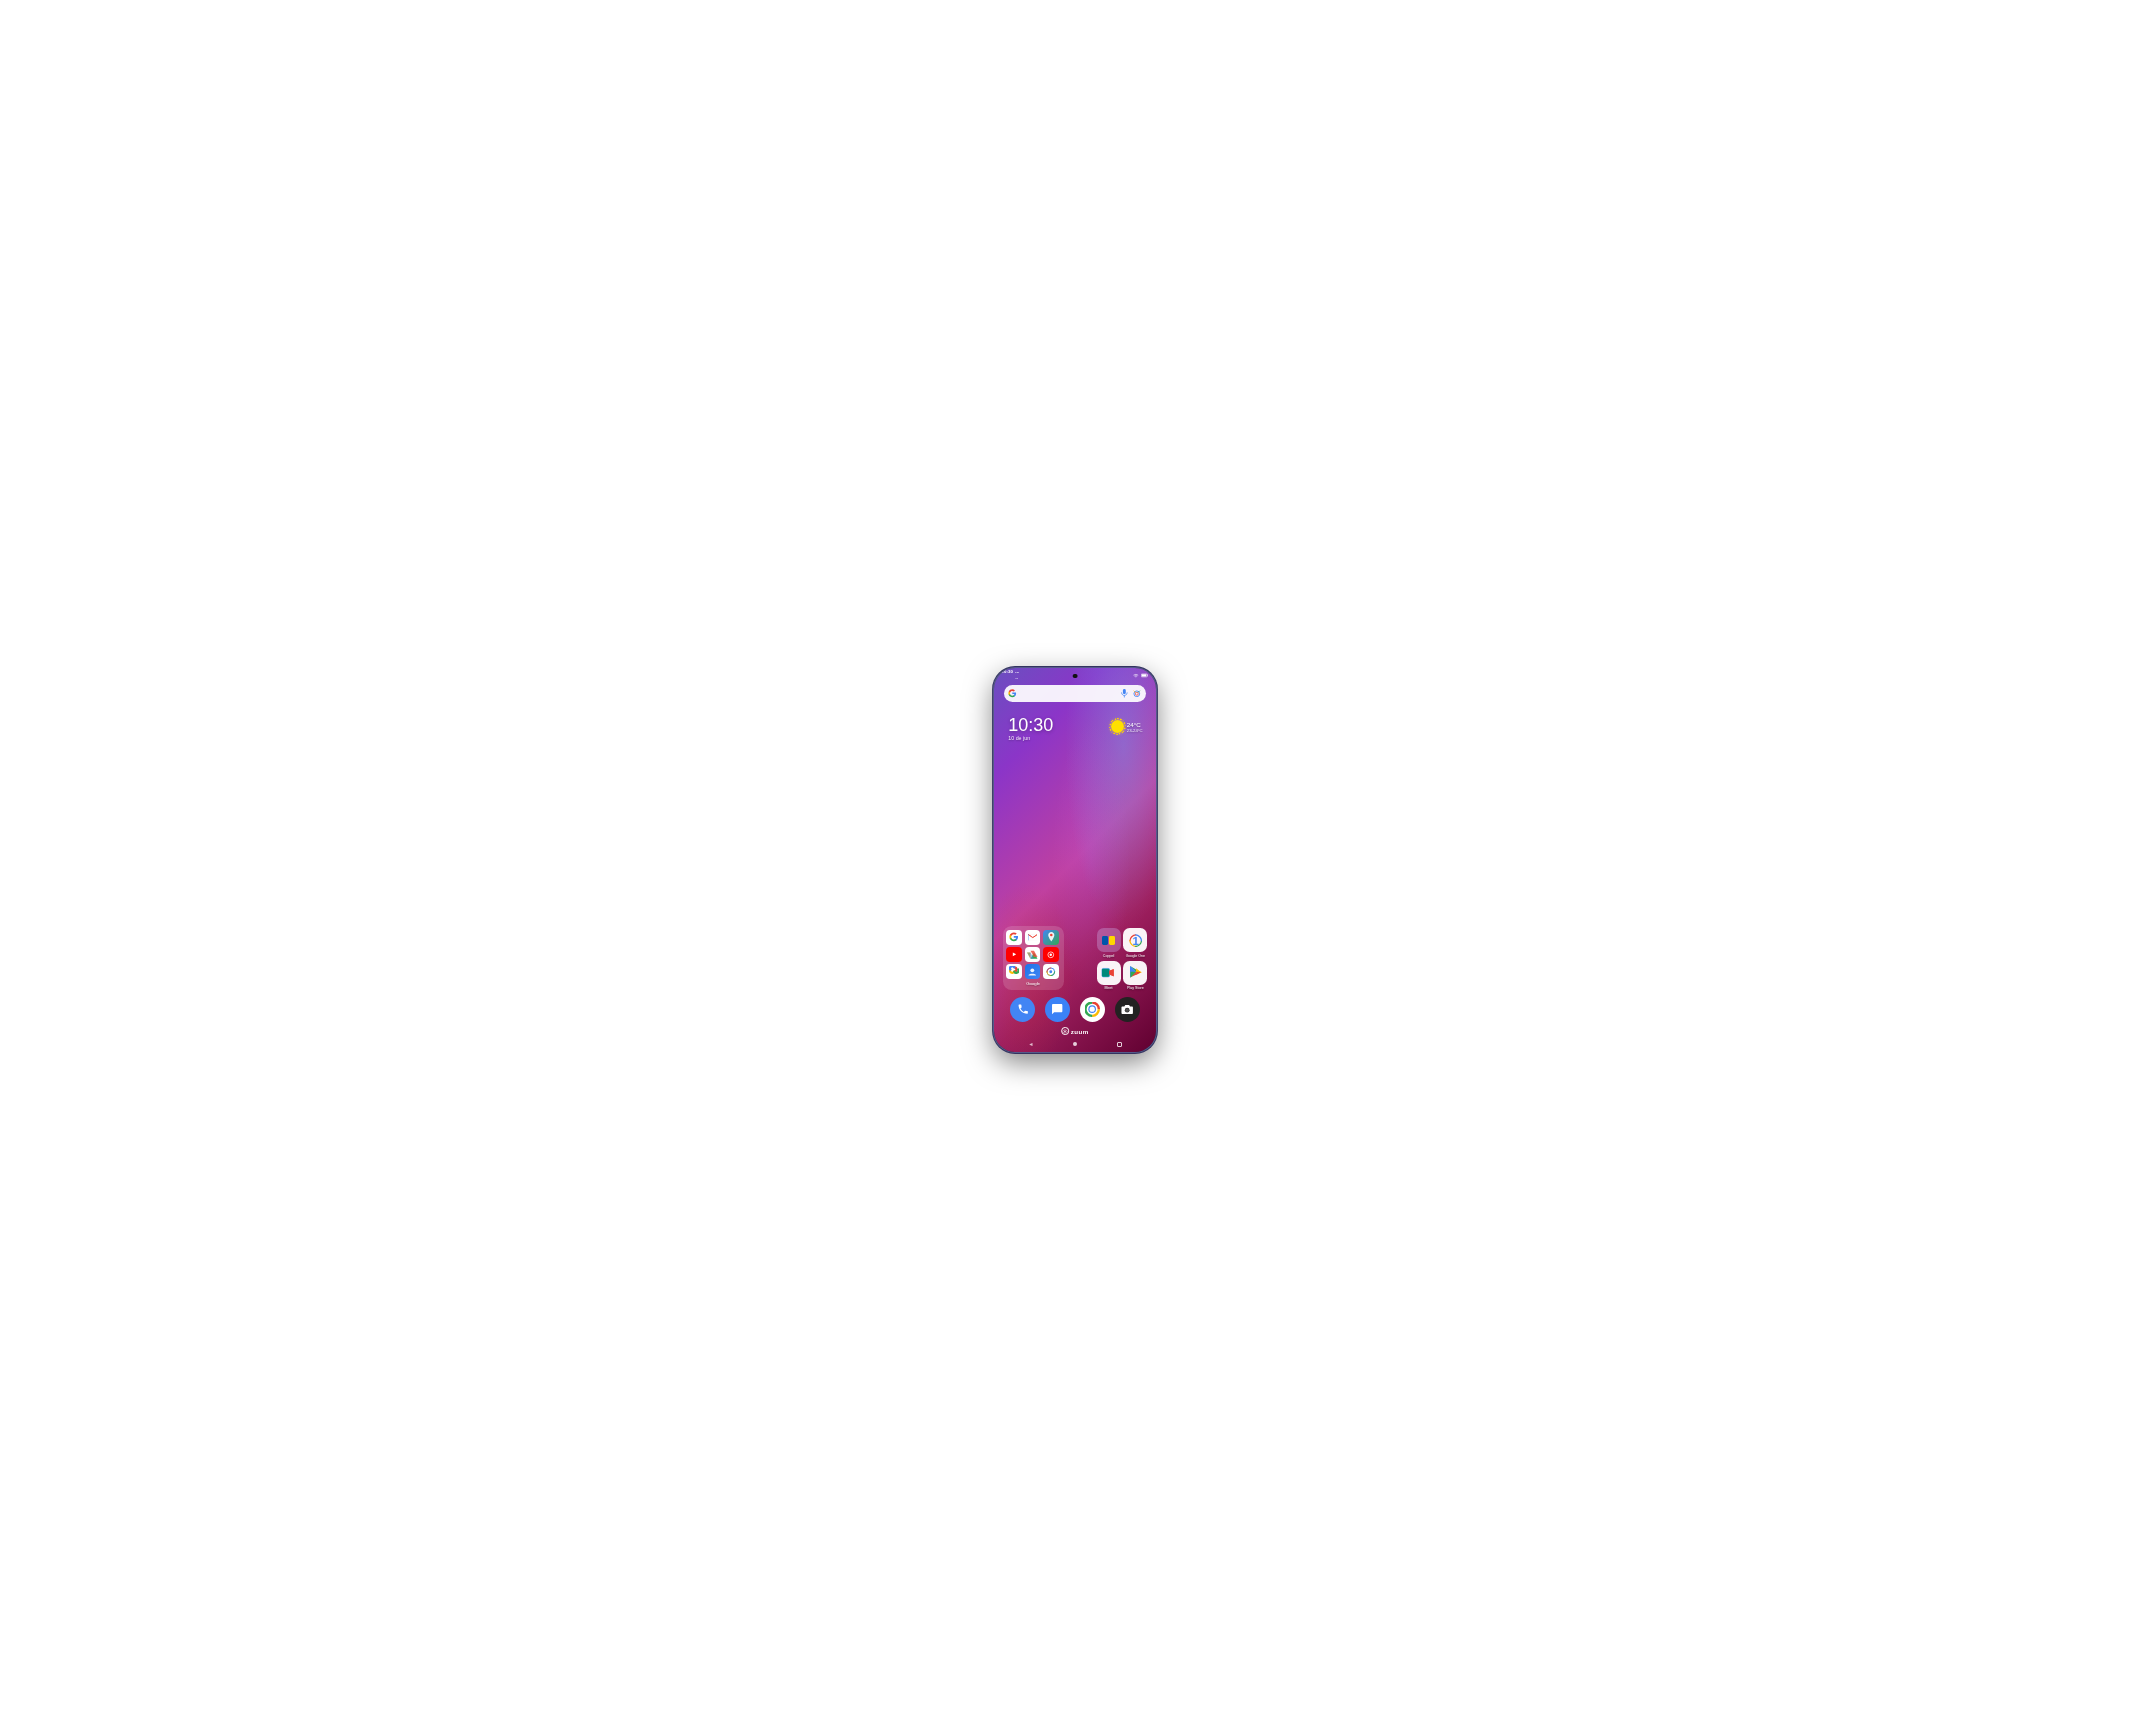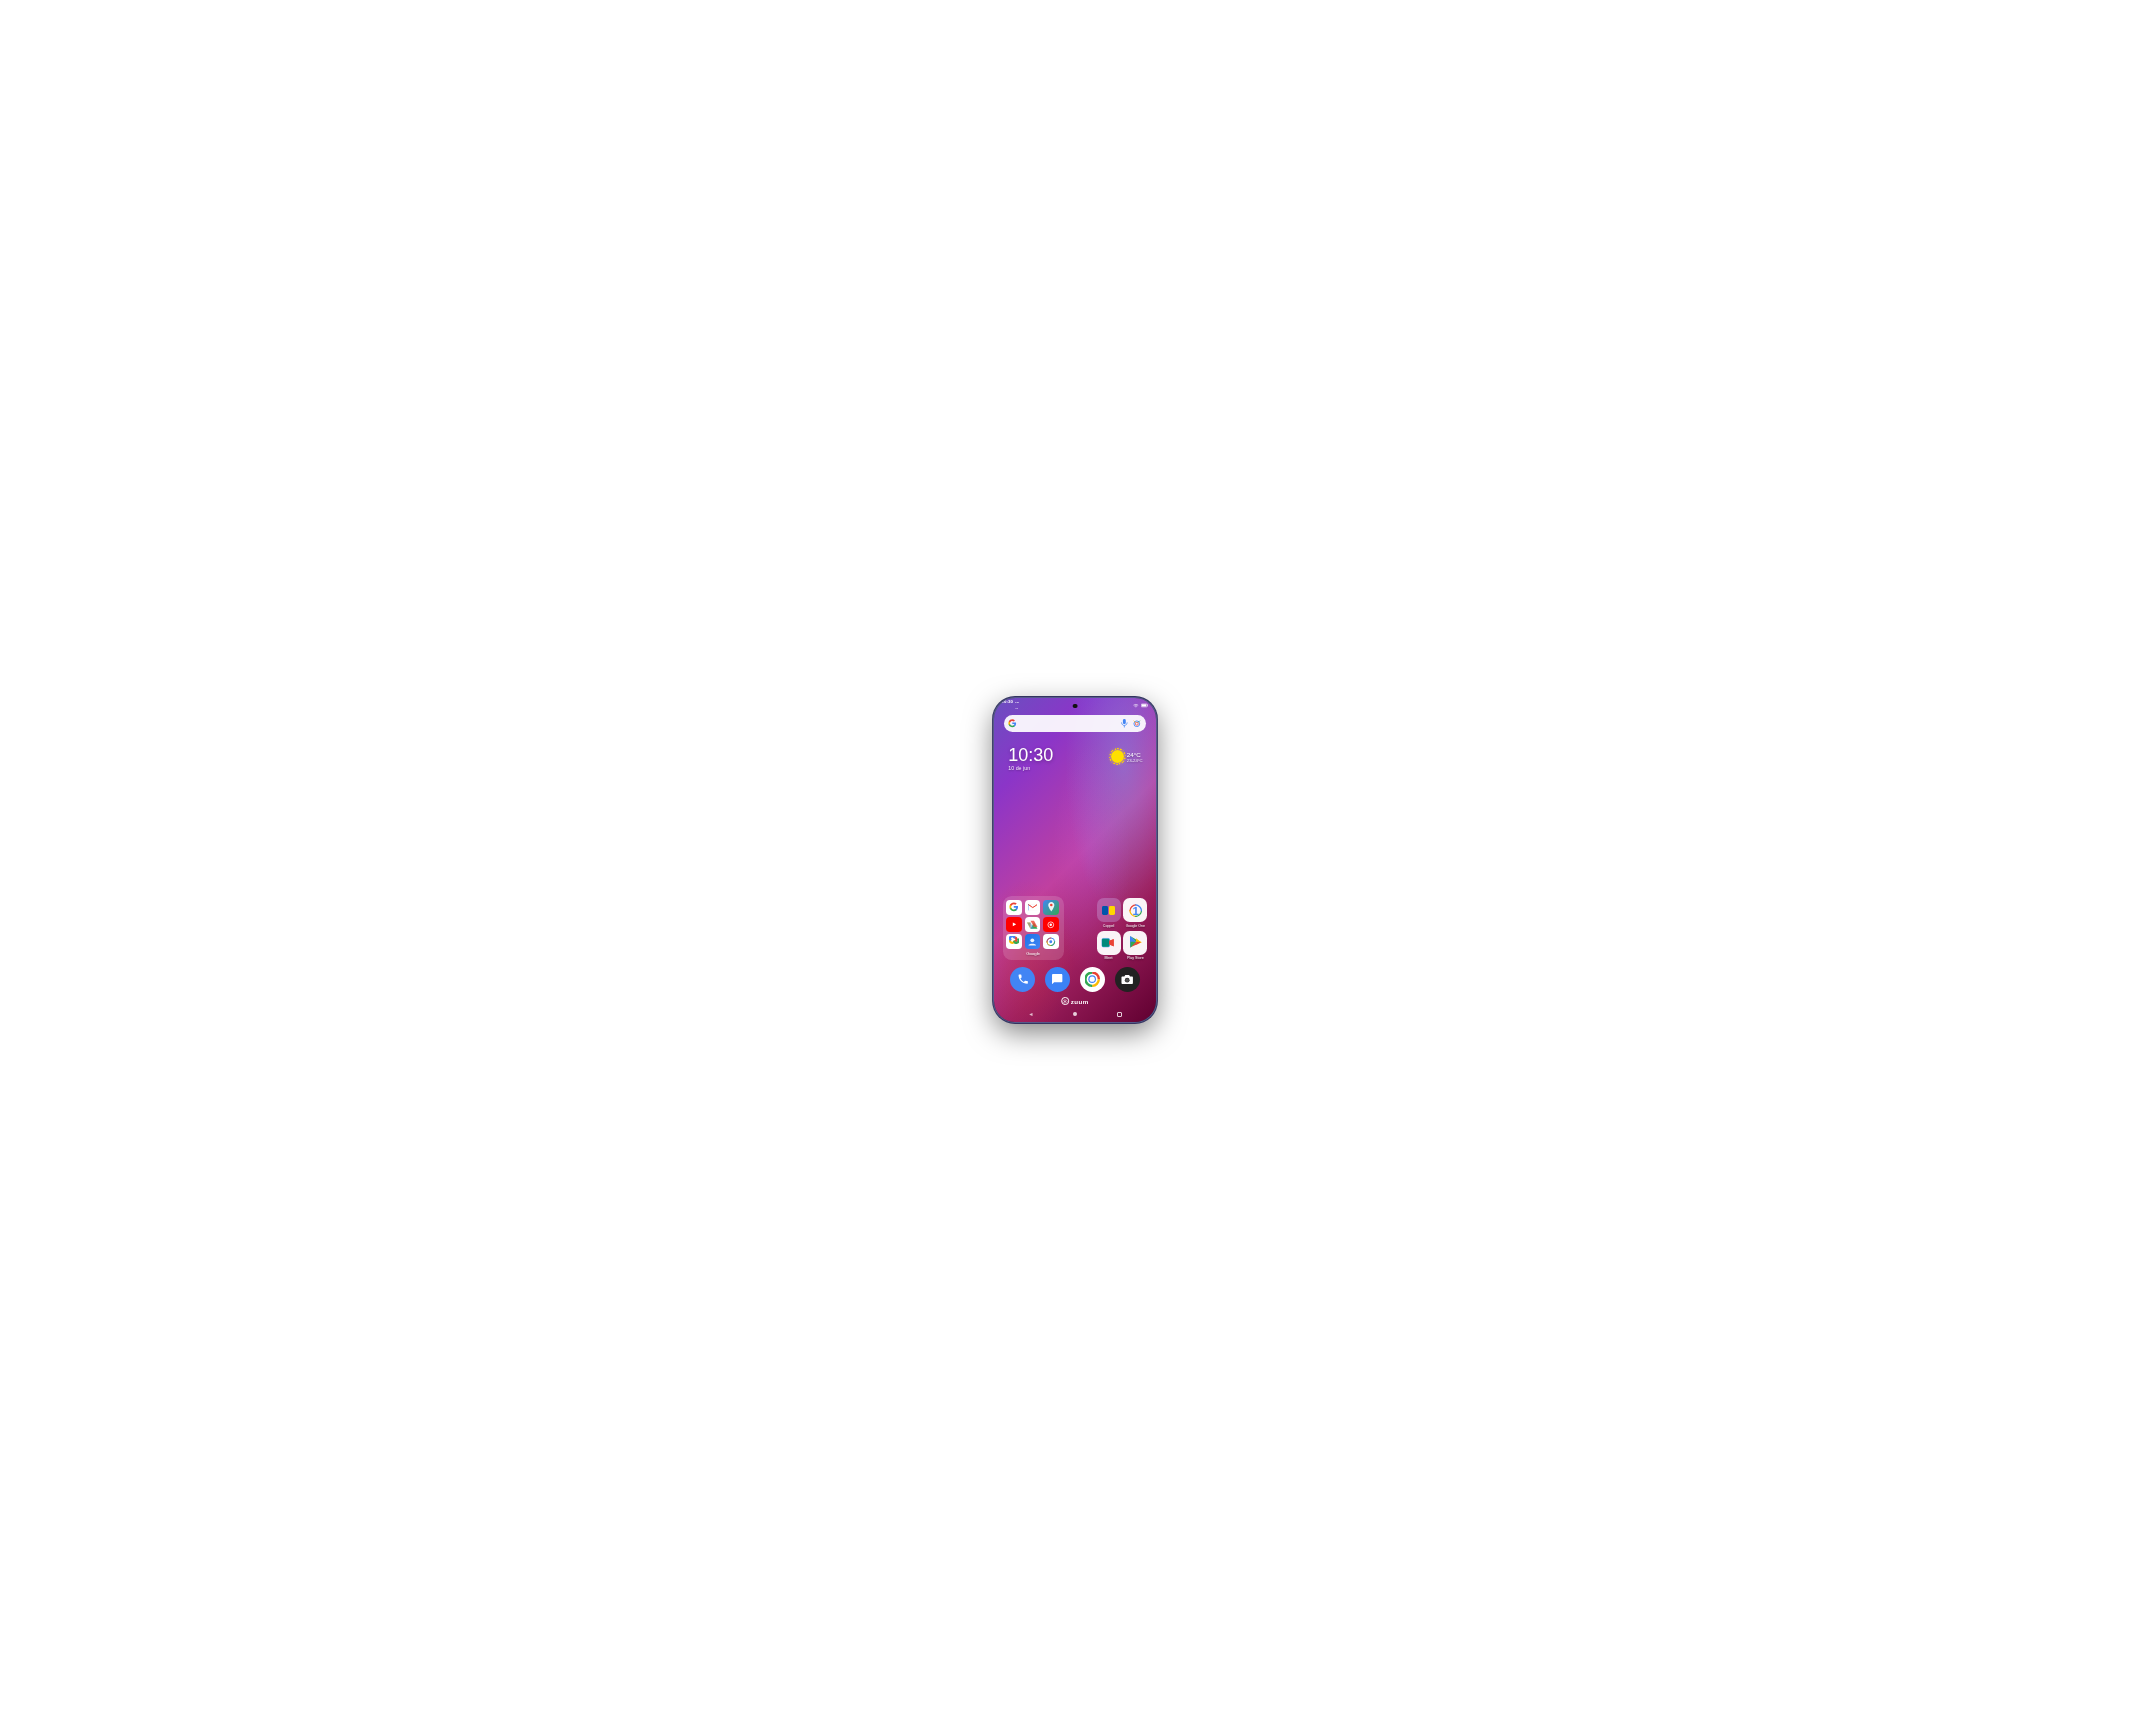--- a/index.html
+++ b/index.html
@@ -7,21 +7,21 @@
       background: #fff;
       display: flex;
       justify-content: center;
       align-items: center;
       min-height: 100vh;
       font-family: 'Arial', sans-serif;
     }
 
     .phone-outer {
       width: 162px;
-      height: 324px;
+      height: 384px;
       background: linear-gradient(160deg, #3a3a6a 0%, #2a2a50 40%, #1a1a3a 100%);
       border-radius: 21px;
       box-shadow:
         0 0 0 1px #555a8a,
         0 0 0 1.9px #333360,
         0 9.6px 29px rgba(0,0,0,0.5);
       position: relative;
       display: flex;
       flex-direction: column;
       overflow: hidden;

